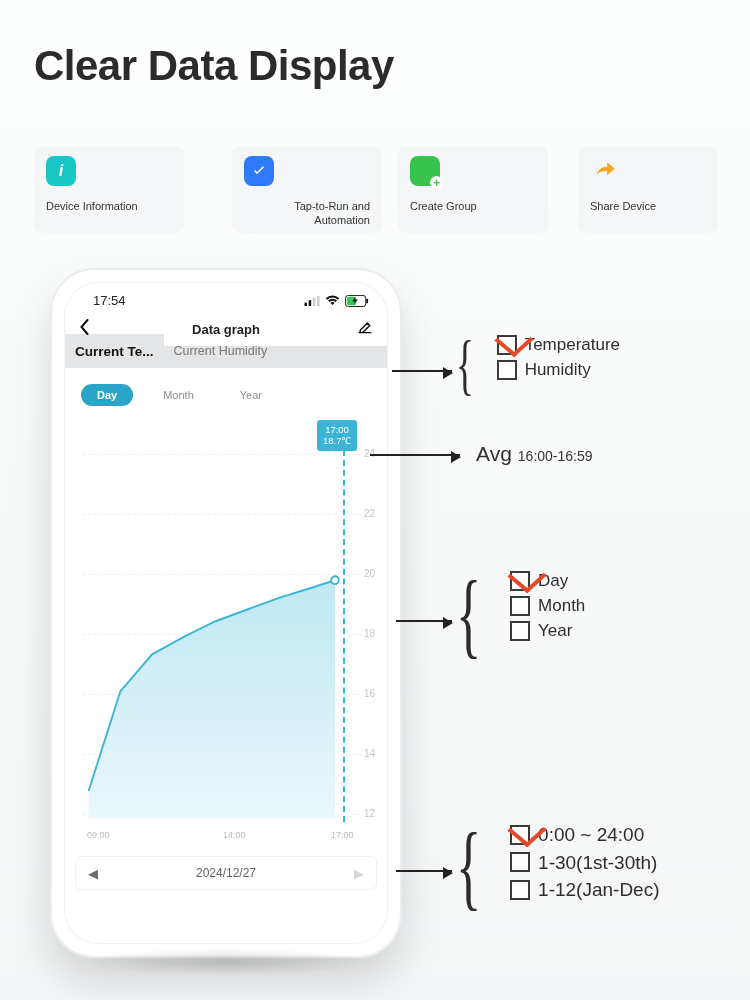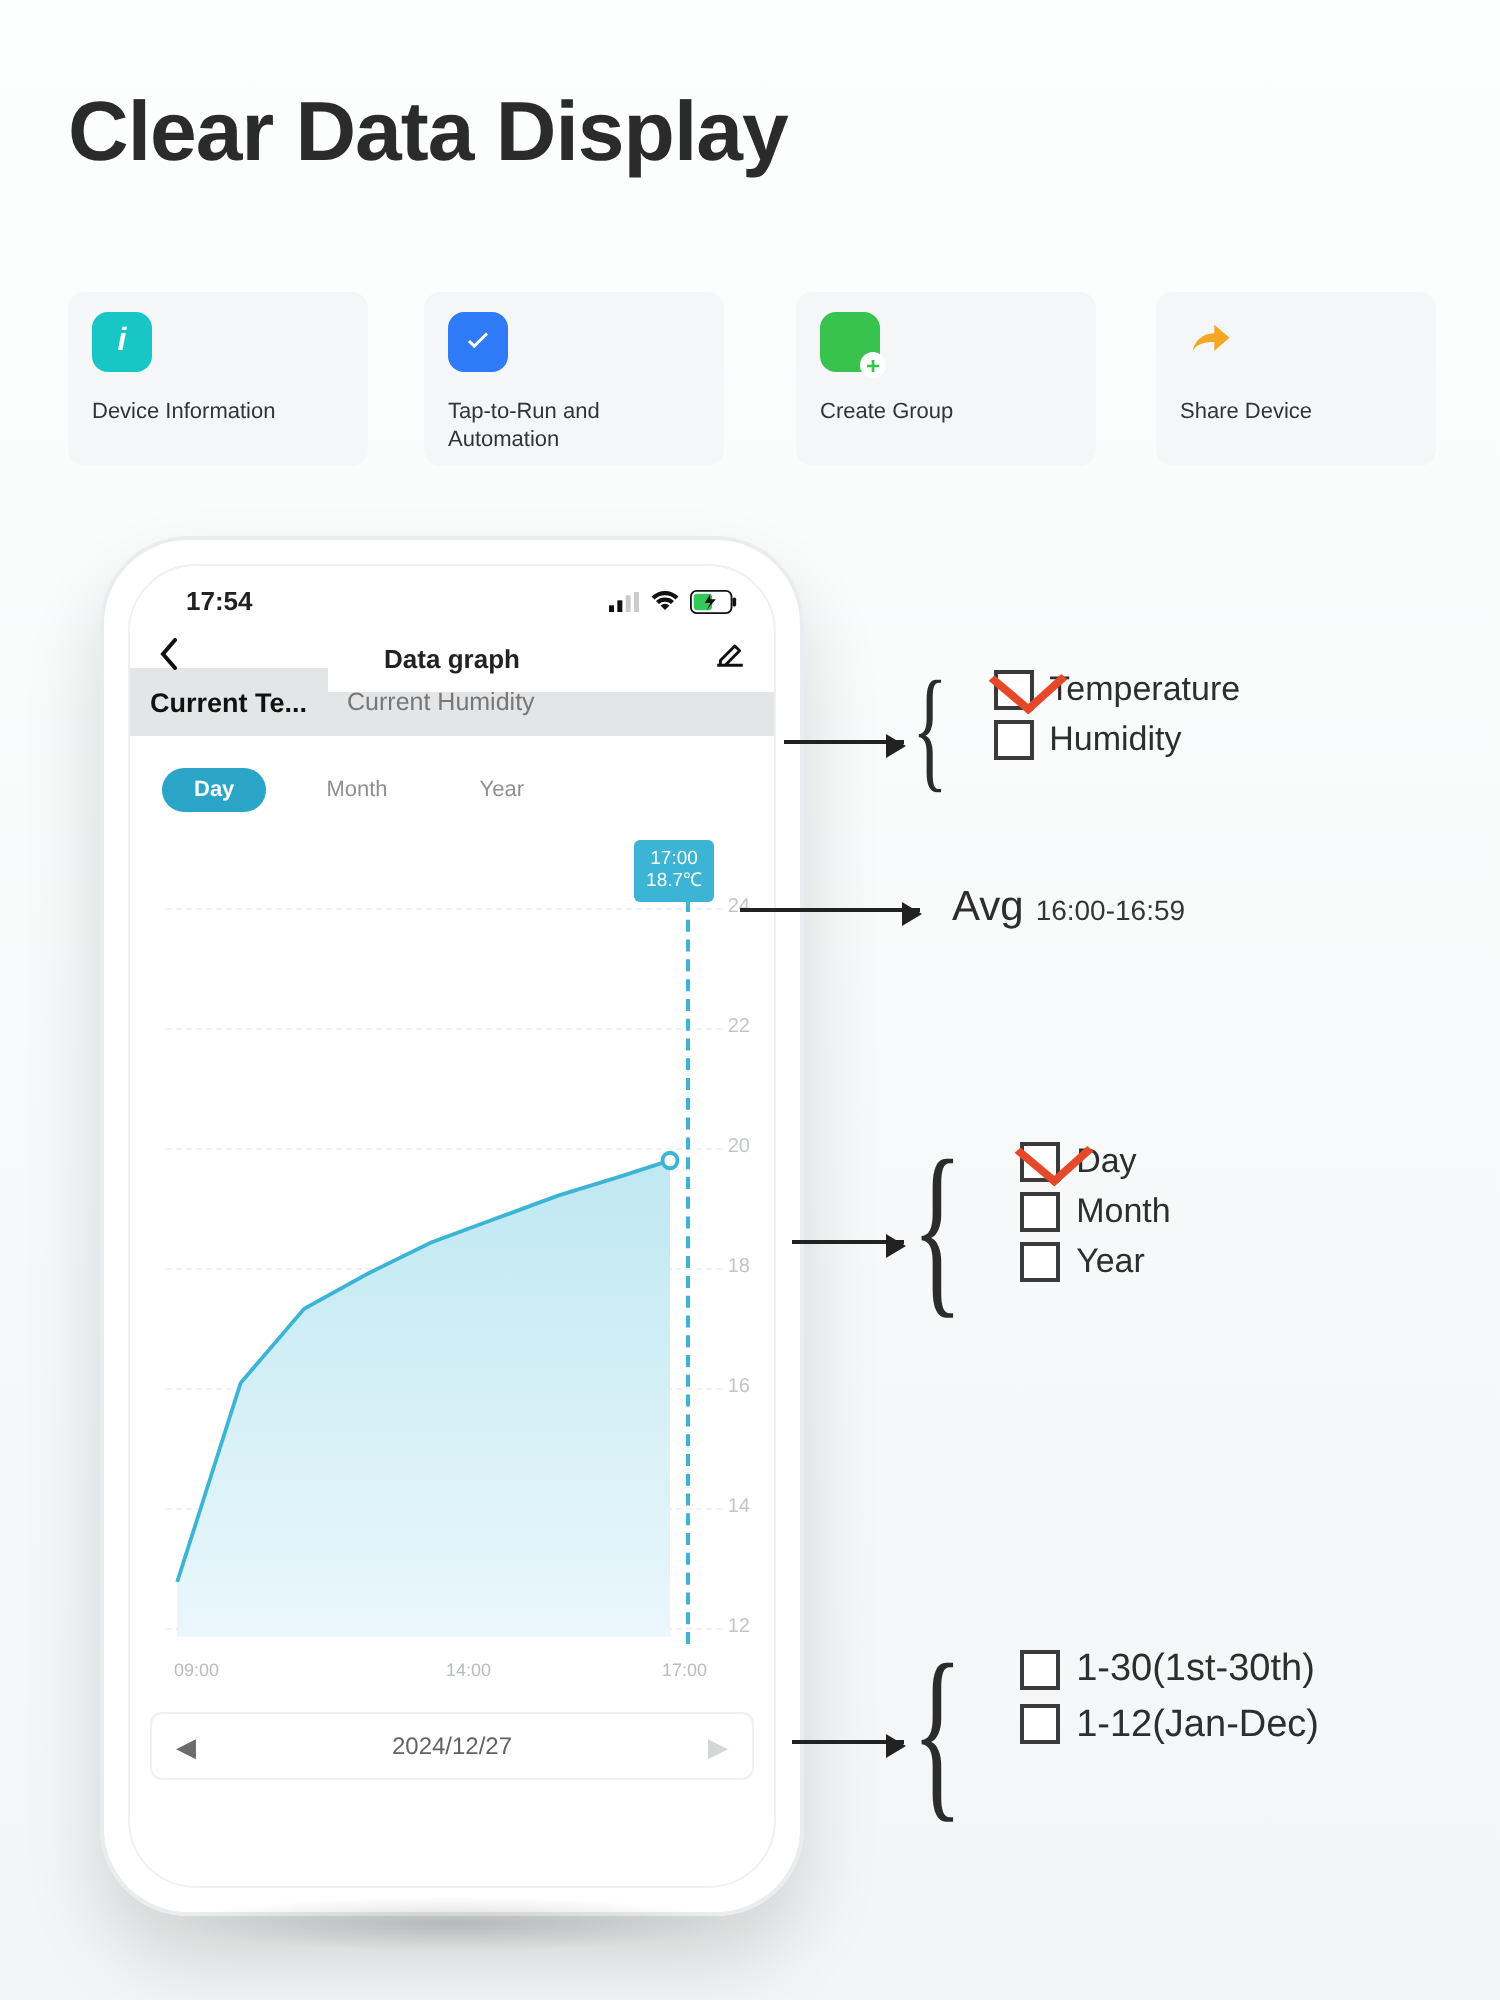--- a/index.html
+++ b/index.html
@@ -9,37 +9,37 @@
   
   .hero-title { position:absolute; left:34px; top:42px; font-size:42px; font-weight:900; letter-spacing:-0.5px; color:#2b2b2b; }
 
   
   .tile { position:absolute; background:#f4f6f8; border-radius:8px; padding:10px 12px 8px 12px; box-shadow: 0 1px 0 rgba(0,0,0,0.02); }
   .tile .icon-wrap { width:30px; height:30px; border-radius:8px; display:flex; align-items:center; justify-content:center; margin-bottom:14px; }
   .tile .label { font-size:11px; color:#333; line-height:1.25; }
 
   .tile-notif { left:578px; top:32px; width:140px; height:92px; }
   .tile-info  { left:34px;  top:146px; width:150px; height:86px; }
-  .tile-auto  { left:212px; top:146px; width:150px; height:86px; }
+  .tile-auto  { left:232px; top:146px; width:150px; height:86px;text-align:right; }
   .tile-group { left:398px; top:146px; width:150px; height:86px; }
   .tile-share { left:578px; top:146px; width:140px; height:86px; }
 
   
   .ic-bell  { background:transparent; }
   .ic-info  { background:#19c6c6; color:#fff; font-weight:900; font-style:italic; }
   .ic-check { background:#2f7af6; }
   .ic-group { background:#38c24e; }
   .ic-share { background:transparent; }
 
   
   .phone { position:absolute; left:50px; top:268px; width:352px; height:690px; border-radius:44px; background:#fff; box-shadow: 0 22px 40px rgba(0,0,0,0.14), 0 0 0 2px #e9edef inset; padding:14px; }
   .phone::after{ content:""; position:absolute; left:10%; right:10%; bottom:-18px; height:28px; border-radius:50%; background:radial-gradient(ellipse at center, rgba(0,0,0,0.15), rgba(0,0,0,0) 70%); }
   .screen { position:relative; width:100%; height:100%; border-radius:34px; background:#fff; overflow:hidden; border:1px solid #eef0f1; }
 
-  .statusbar { display:flex; justify-content:space-between; align-items:center; padding:10px 18px 4px 28px; font-size:13px; font-weight:700; }
+  .statusbar { display:flex; justify-content:space-between; align-items:center; padding:10px 18px 4px 28px; font-size:13px; font-weight:400; }
   .status-right { display:flex; gap:5px; align-items:center; }
 
   .navbar { position:relative; display:flex; align-items:center; justify-content:center; height:34px; }
   .navbar .back { position:absolute; left:14px; font-size:18px; font-weight:300; }
   .navbar .title { font-size:13px; font-weight:700; }
   .navbar .edit { position:absolute; right:14px; }
 
   .tabs-top { display:flex; background:#e3e5e6; height:22px; align-items:flex-end; }
   .tabs-top .tab { flex:0 0 auto; padding:0 10px; font-size:12.5px; height:34px; display:flex; align-items:center; color:#777; }
   .tabs-top .tab.active { font-weight:900; color:#111; font-size:13.5px; background:#e3e5e6; }
@@ -253,20 +253,24 @@
           <span class="cbox"></span>
           <span>Year</span>
         </div>
   </div>
 </div>
 
 <div class="annot" style="left:456px; top:822px;">
   <span class="brace" style="font-size:96px;line-height:0.92">{</span>
   <div class="checklist">
     <div class="check-row small">
+          <span class="cbox checked"></span>
+          <span>0:00 ~ 24:00</span>
+        </div>
+    <div class="check-row small">
           <span class="cbox"></span>
           <span>1-30(1st-30th)</span>
         </div>
     <div class="check-row small">
           <span class="cbox"></span>
           <span>1-12(Jan-Dec)</span>
         </div>
   </div>
 </div>
 

